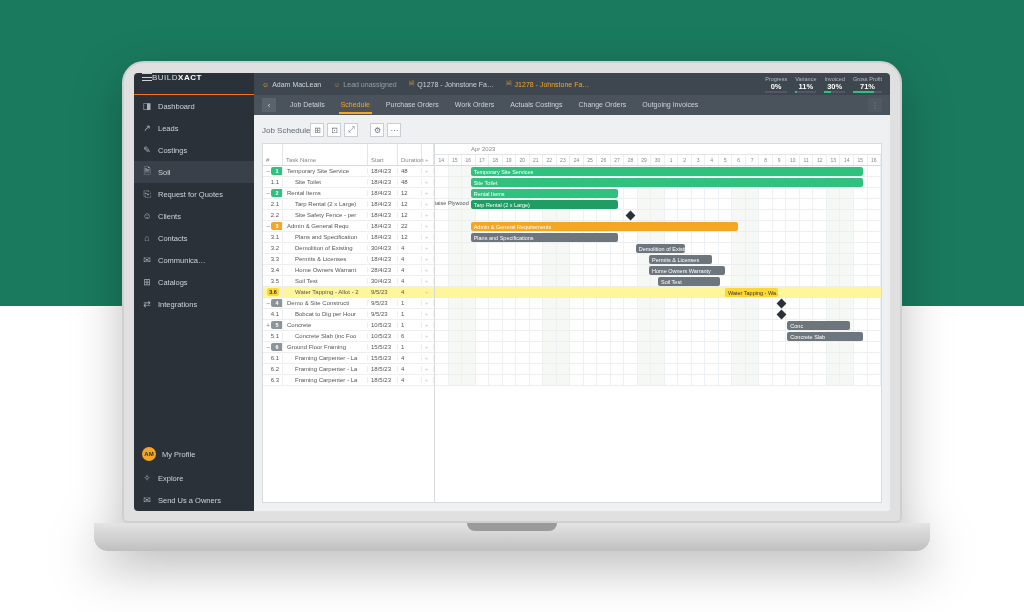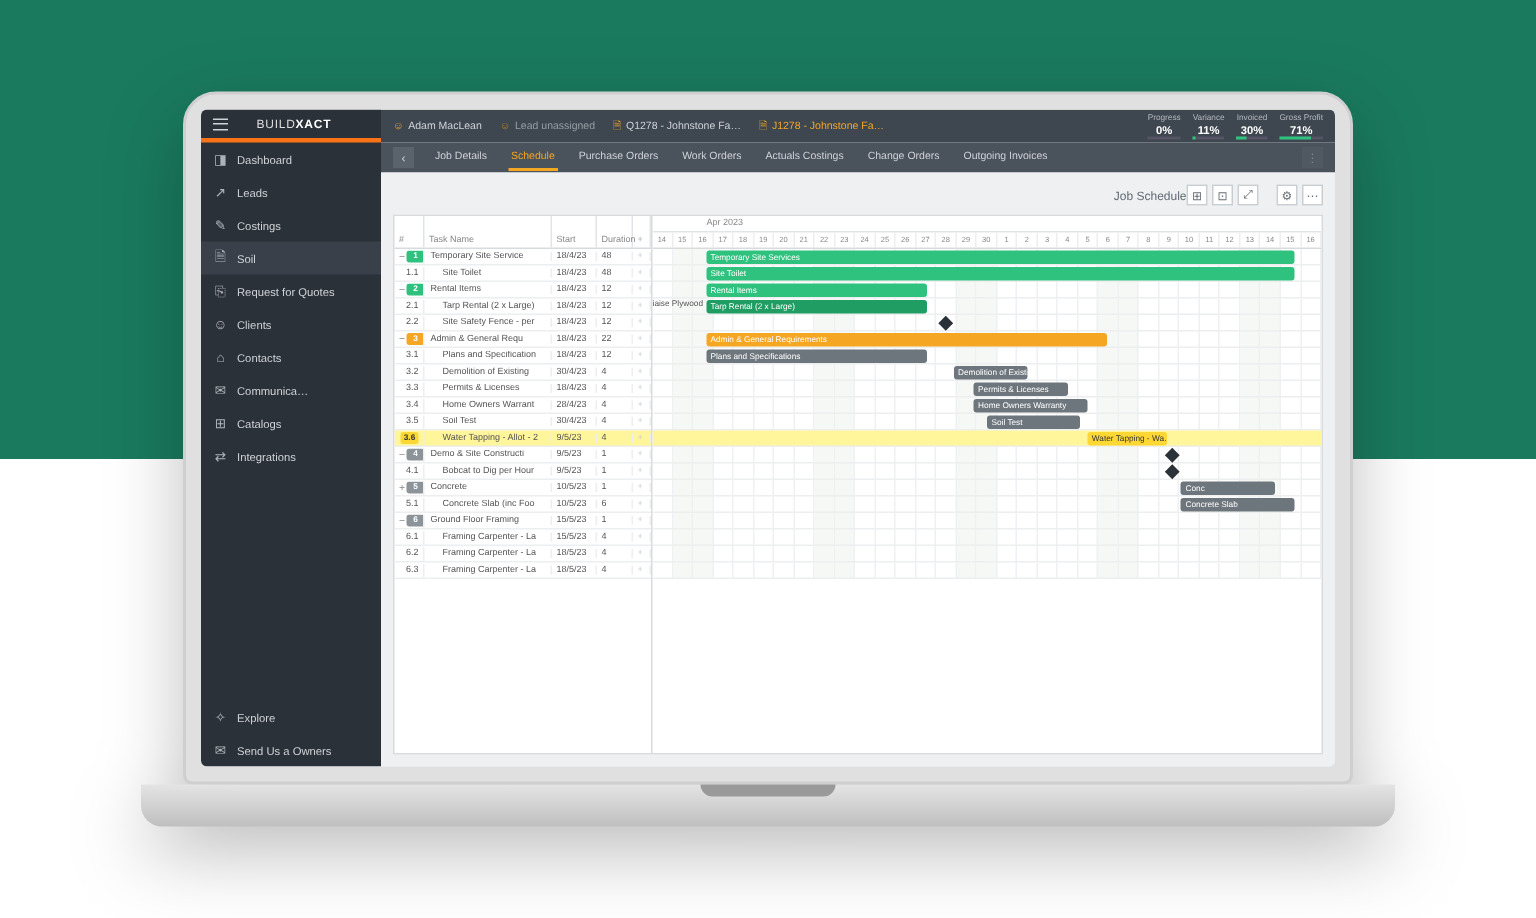--- a/index.html
+++ b/index.html
@@ -25,21 +25,21 @@
   .laptop-base::before{
     content:''; position:absolute; top:0; left:50%; transform:translateX(-50%);
     width:90px; height:8px; background:#9a9a9a; border-radius:0 0 10px 10px;
   }
   .screen {
     width:100%; height:100%; background:#f4f5f6; border-radius:4px;
     display:flex; overflow:hidden;
   }
   
   .sidebar{ width:120px; background:#2b3138; color:#cfd3d8; display:flex; flex-direction:column; font-size:7.5px;}
-  .logo{height:22px; display:flex; align-items:center; padding:0 8px; gap:19px; border-bottom:3px solid #f97316;}
+  .logo{height:22px; display:flex; align-items:flex-start; padding:0 8px; gap:0; border-bottom:1px solid #f97316;}
   .logo .menu-icon{width:10px; height:8px; display:flex; flex-direction:column; justify-content:space-between;}
   .logo .menu-icon span{height:1px; background:#cfd3d8;}
   .logo-text{font-size:8px; letter-spacing:.5px; color:#ddd;}
   .logo-text b{color:#fff;}
   .sb-item{display:flex; align-items:center; gap:6px; padding:6px 8px; cursor:pointer;}
   .sb-item.active{background:#394049;}
   .sb-icon{width:10px; height:10px; display:flex; align-items:center; justify-content:center; opacity:.8; font-size:9px;}
   .sb-spacer{flex:1;}
   .avatar{width:14px; height:14px; border-radius:50%; background:#f5a623; color:#2b3138; font-size:6px; font-weight:bold; display:flex; align-items:center; justify-content:center;}
   .avatar-s{width:12px; height:12px; font-size:5px;}
@@ -55,21 +55,21 @@
   .metric{text-align:center;}
   .metric-label{font-size:5.5px; opacity:.8;}
   .metric-val{font-size:7.5px; font-weight:600; color:#fff;}
   .metric-bar{height:2px; background:#556;}
   .metric-bar-fill{height:100%; background:#2ec27e;}
   .tabbar{height:20px; background:#4a525c; color:#cfd3d8; display:flex; align-items:center; font-size:7px; gap:12px; padding:0 8px;}
   .tab{cursor:pointer; padding:4px 2px;}
   .tab.active{color:#f5a623; border-bottom:2px solid #f5a623;}
   .back-btn{background:#5a626c; width:14px; height:14px; display:flex; align-items:center; justify-content:center; font-size:8px;}
   .content{flex:1; background:#eef0f1; padding:8px; display:flex; flex-direction:column; gap:6px; overflow:hidden;}
-  .panel-head{display:flex; align-items:center; justify-content:flex-end;}
+  .panel-head{display:flex; align-items:center; justify-content:flex-start;}
   .panel-title{font-size:8px; color:#616a73;}
   .tools{display:flex; gap:3px;}
   .tool-btn{width:14px; height:14px; border:1px solid #c9ced3; background:#fff; font-size:8px; display:flex; align-items:center; justify-content:center; color:#6b7076;}
   .gantt-wrap{flex:1; background:#fff; border:1px solid #d7dbde; display:flex; overflow:hidden; font-size:6px;}
   
   .task-grid{width:172px; border-right:1px solid #d7dbde; display:flex; flex-direction:column;}
   .tg-head{display:flex; height:22px; border-bottom:1px solid #d7dbde;}
   .tg-head div{border-right:1px solid #e2e5e8; color:#888; display:flex; align-items:flex-end; padding:2px 3px;}
   .tg-col-num{width:20px;}
   .tg-col-name{flex:1;}
@@ -158,20 +158,24 @@
               <div class="sb-icon">⊞</div>
               <span>Catalogs</span>
             </div>
             <div class="sb-item">
               <div class="sb-icon">⇄</div>
               <span>Integrations</span>
             </div>
           </div>
         <div class="sb-spacer"></div>
         <div class="sb-item">
+          <div class="avatar">AM</div>
+          <span>My Profile</span>
+        </div>
+        <div class="sb-item">
           <div class="sb-icon">✧</div>
           <span>Explore</span>
         </div>
         <div class="sb-item">
           <div class="sb-icon">✉</div>
           <span>Send Us a Owners</span>
         </div>
       </div>
 
       <div class="main">

